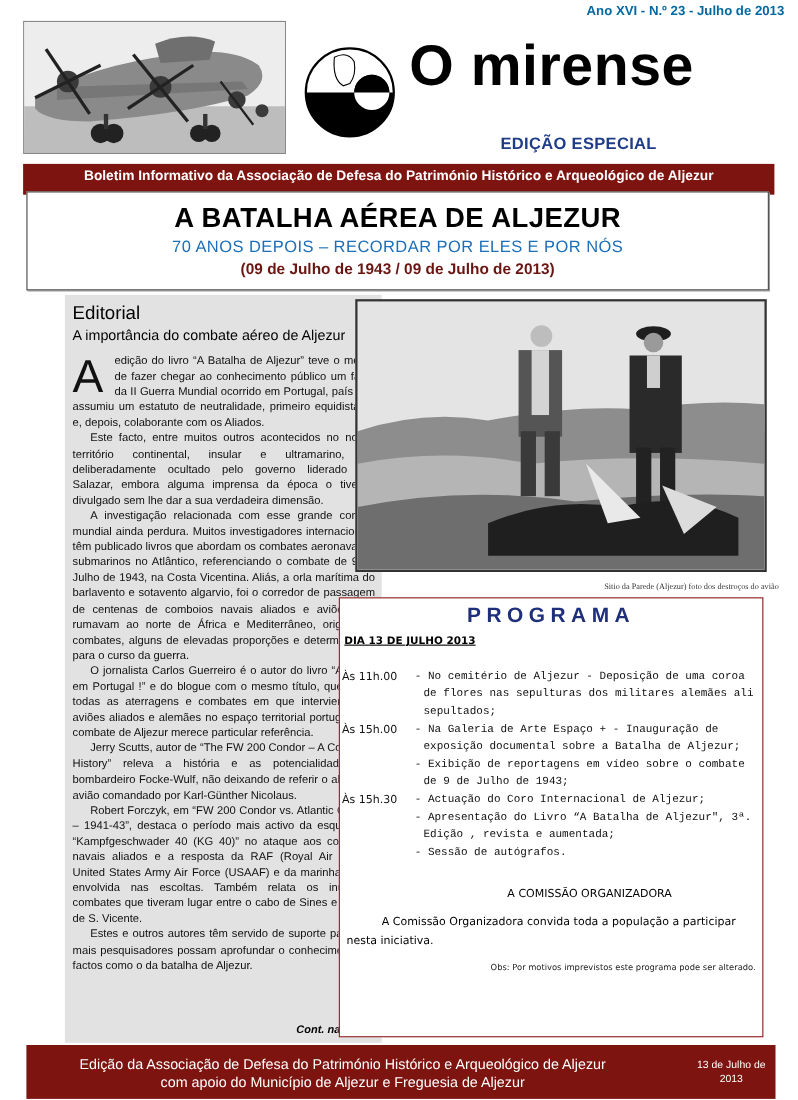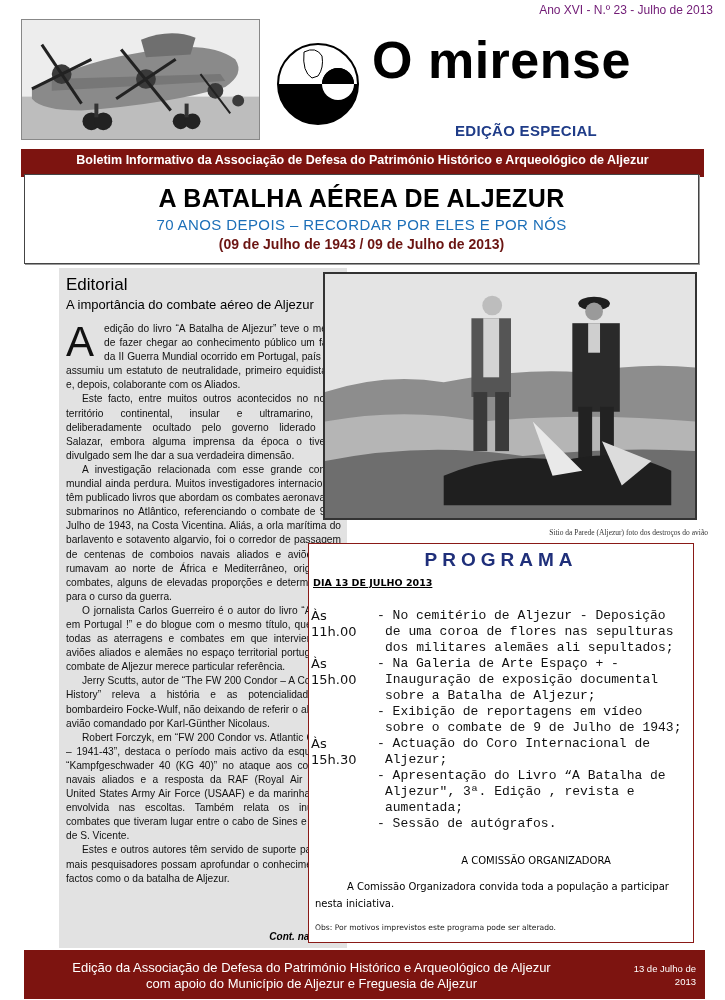--- a/index.html
+++ b/index.html
@@ -1,20 +1,20 @@
 <!DOCTYPE html>
 <html><head>
 <meta charset="utf-8">
 <style>
   * { box-sizing: border-box; margin: 0; padding: 0; }
   html, body { width: 725px; height: 1000px; background: #ffffff; overflow: hidden; }
   body { position: relative; font-family: "Liberation Sans", sans-serif; color: #000; }
 
   
-  .issue-line { position: absolute; right: 12px; top: 3px; font-size: 12px; font-weight: normal; color: #701a75; }
+  .issue-line { position: absolute; right: 12px; top: 3px; font-size: 12px; font-weight: bold; color: #0369a1; }
   .plane-photo { position: absolute; left: 21px; top: 19px; width: 239px; height: 121px; border: 1px solid #888; background: linear-gradient(180deg,#f4f4f4 0%,#e8e8e8 55%,#cfcfcf 70%,#b9b9b9 100%); overflow: hidden; }
   .plane-photo svg { width: 100%; height: 100%; display: block; }
   .logo { position: absolute; left: 272px; top: 38px; width: 92px; height: 92px; }
   .logo svg { width: 100%; height: 100%; display: block; }
   .masthead { position: absolute; left: 372px; top: 34px; font-size: 52px; font-weight: bold; letter-spacing: 0.5px; color: #000; line-height: 1; }
   .special { position: absolute; left: 455px; top: 122px; font-size: 15px; font-weight: bold; color: #1f3c88; letter-spacing: 0.3px; }
 
   .top-band { position: absolute; left: 21px; top: 149px; width: 683px; height: 28px; background: #7d1410; color: #fff; font-size: 12.5px; font-weight: bold; text-align: center; line-height: 22px; }
 
   
@@ -35,33 +35,33 @@
 
   
   .photo { position: absolute; left: 323px; top: 272px; width: 374px; height: 248px; border: 2px solid #333; background: #c8c8c8; overflow: hidden; }
   .photo svg { width: 100%; height: 100%; display: block; }
   .caption { position: absolute; right: 17px; top: 528px; font-size: 7.5px; font-family: "Liberation Serif", serif; color: #333; }
 
   
   .programa { position: absolute; left: 308px; top: 543px; width: 386px; height: 400px; border: 1.5px solid #8a1a17; background: #fff; padding: 0 6px; font-family: "DejaVu Sans", sans-serif; }
   .prog-title { text-align: center; font-family: "Liberation Sans", sans-serif; font-size: 19px; font-weight: bold; color: #1f2f7a; letter-spacing: 5px; margin-top: 5px; }
   .prog-day { font-size: 9.5px; font-weight: bold; text-decoration: underline; margin-top: 6px; margin-left: -2px; }
-  .events { margin-top: 20px; font-size: 13px; line-height: 16px; color: #111; }
+  .events { margin-top: 20px; font-size: 10px; line-height: 16px; color: #111; }
   .event { display: flex; }
   .event-time { width: 64px; flex-shrink: 0; margin-left: -4px; }
   .event-text { flex: 1; padding-left: 2px; }
   .event-text .item { padding-left: 8px; text-indent: -8px; font-family: Liberation Mono, monospace; }
   .comissao { text-align: center; font-size: 10px; margin-top: 23px; padding-left: 70px; }
   .invite { font-size: 10px; line-height: 17px; margin-top: 12px; text-indent: 32px; }
-  .obs { font-size: 7.6px; margin-top: 11px; color: #222; }
+  .obs { font-size: 7.6px; margin-top: 11px; color: #222; text-align: right; }
 
   
   .footer { position: absolute; left: 24px; top: 950px; width: 681px; height: 49px; background: #7d1410; color: #fff; }
   .footer-main { position: absolute; left: 0; width: 575px; top: 10px; text-align: center; font-size: 13px; line-height: 16px; }
-  .footer-date { position: absolute; right: 9px; top: 12px; font-size: 9.5px; text-align: right; line-height: 13px; }
+  .footer-date { position: absolute; right: 9px; top: 12px; font-size: 9.5px; text-align: center; line-height: 13px; }
 </style>
 </head>
 <body>
 
 <div class="issue-line">Ano XVI - N.º 23 - Julho de 2013</div>
 
 <div class="plane-photo">
   <svg viewBox="0 0 239 121" preserveAspectRatio="none">
     <rect x="0" y="0" width="239" height="78" fill="#ededed"></rect>
     <rect x="0" y="78" width="239" height="43" fill="#bdbdbd"></rect>

